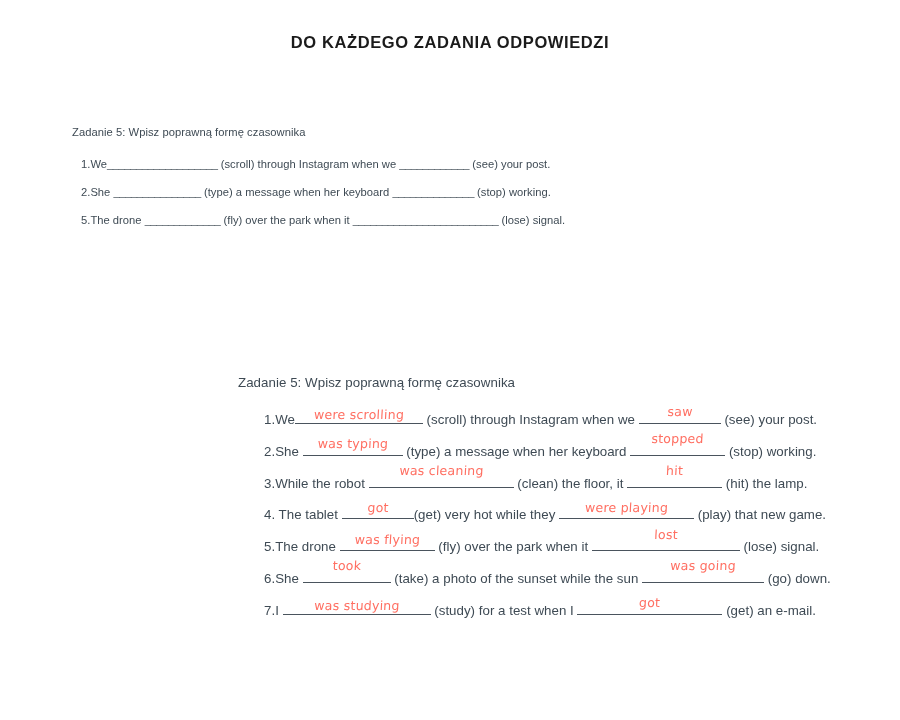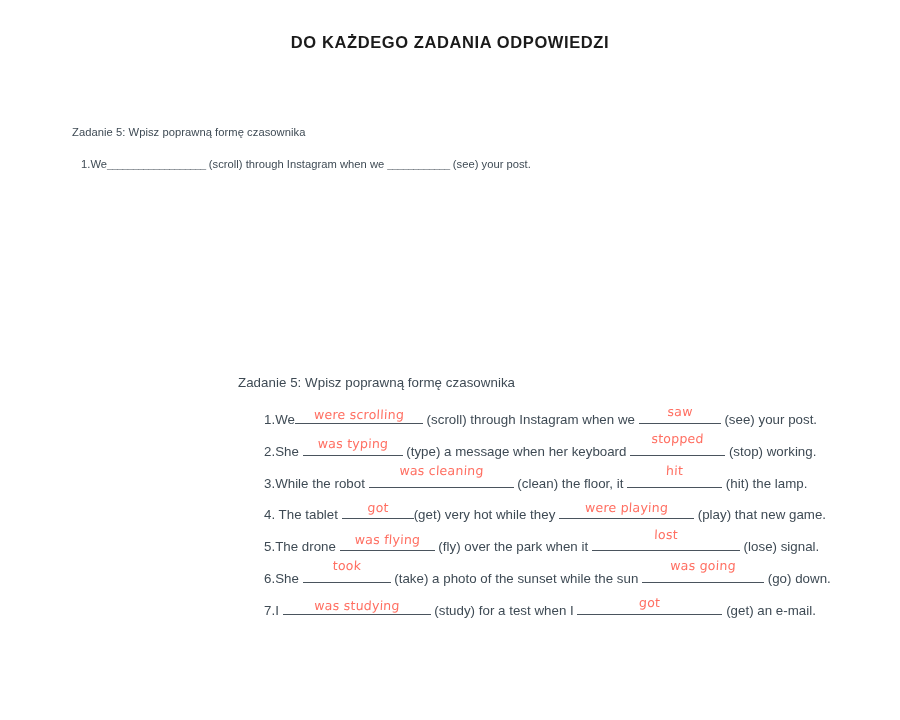--- a/index.html
+++ b/index.html
@@ -93,21 +93,21 @@
     white-space: nowrap;
     letter-spacing: 0.02px;
   }
   .section-answered .q-num {
     display: inline-block;
     padding-left: 10px;
   }
 
   
   .blank {
-    font-family: Liberation Serif, serif;
+    font-family: Liberation Sans, sans-serif;
     letter-spacing: -0.4px;
     color: #4a545d;
   }
 
   
   .answer {
     position: relative;
     display: inline-block;
     vertical-align: baseline;
     text-align: center;
@@ -137,20 +137,22 @@
 <body>
 
 <div class="page">
 
   <div class="doc-title">DO KAŻDEGO ZADANIA ODPOWIEDZI</div>
 
   <div class="section-blank">
     <div class="task-heading">Zadanie 5: Wpisz poprawną formę czasownika</div>
     <ul class="q-list" id="blank-list">
         <li class="q-row"><span class="q-num">1.</span><span>We</span><span class="blank">___________________</span><span> (scroll) through Instagram when we </span><span class="blank">____________</span><span> (see) your post.</span></li>
+        <li class="q-row"><span class="q-num">2.</span><span>She </span><span class="blank">_______________</span><span> (type) a message when her keyboard </span><span class="blank">______________</span><span> (stop) working.</span></li>
+        <li class="q-row"><span class="q-num">5.</span><span>The drone </span><span class="blank">_____________</span><span> (fly) over the park when it  </span><span class="blank">_________________________</span><span> (lose) signal.</span></li>
       </ul>
   </div>
 
   <div class="section-answered">
     <div class="task-heading">Zadanie 5: Wpisz poprawną formę czasownika</div>
     <ul class="q-list" id="answered-list">
         <li class="q-row"><span class="q-num">1.</span><span>We</span><span class="answer" style="width: 128px;"><span class="hw">were  scrolling</span></span><span> (scroll) through Instagram when we </span><span class="answer raised" style="width: 82px;"><span class="hw">saw</span></span><span> (see) your post.</span></li>
         <li class="q-row"><span class="q-num">2.</span><span>She </span><span class="answer raised" style="width: 100px;"><span class="hw">was typing</span></span><span> (type) a message when her keyboard </span><span class="answer high" style="width: 95px;"><span class="hw">stopped</span></span><span> (stop) working.</span></li>
         <li class="q-row"><span class="q-num">3.</span><span>While the robot </span><span class="answer high" style="width: 145px;"><span class="hw">was cleaning</span></span><span> (clean) the floor, it </span><span class="answer high" style="width: 95px;"><span class="hw">hit</span></span><span> (hit) the lamp.</span></li>
         <li class="q-row"><span class="q-num">4.</span><span> The tablet </span><span class="answer raised" style="width: 72px;"><span class="hw">got</span></span><span>(get) very hot while they </span><span class="answer raised" style="width: 135px;"><span class="hw">were playing</span></span><span> (play) that new game.</span></li>

